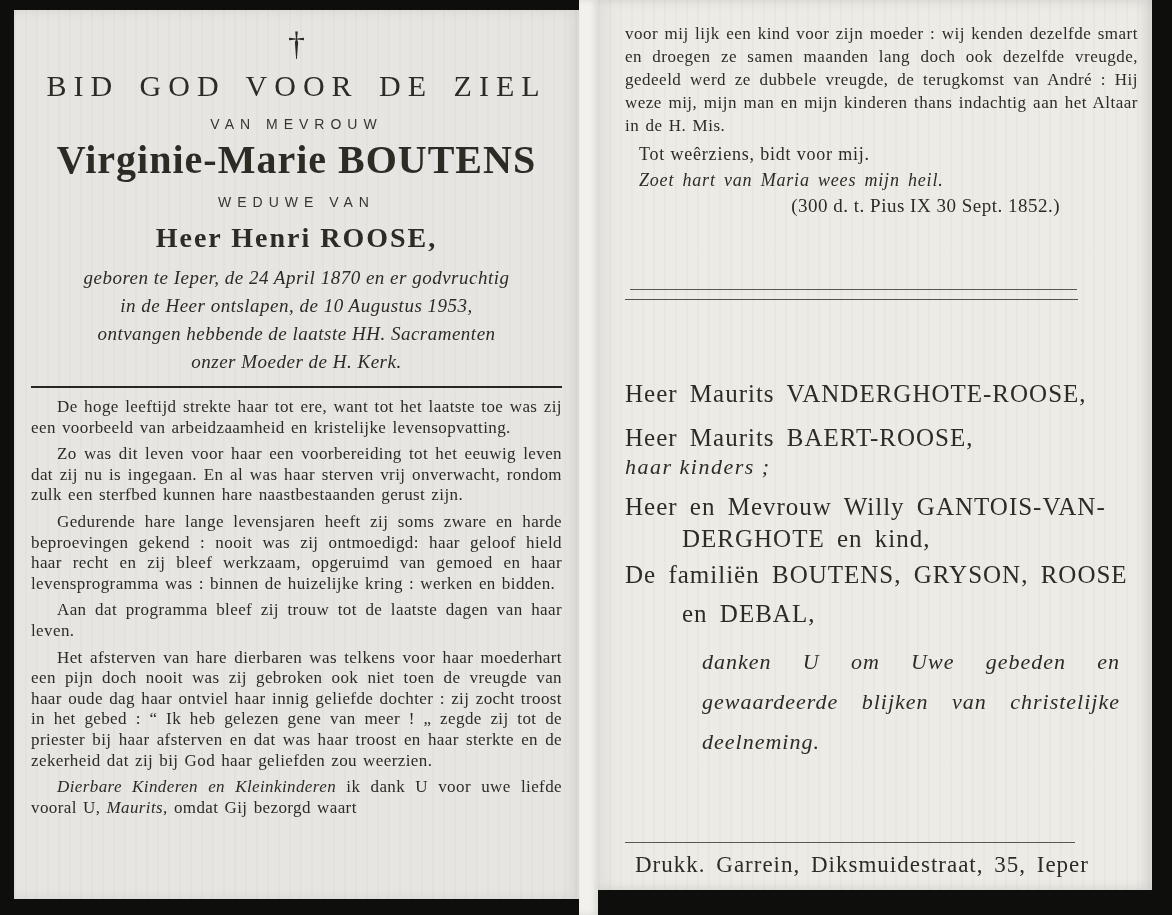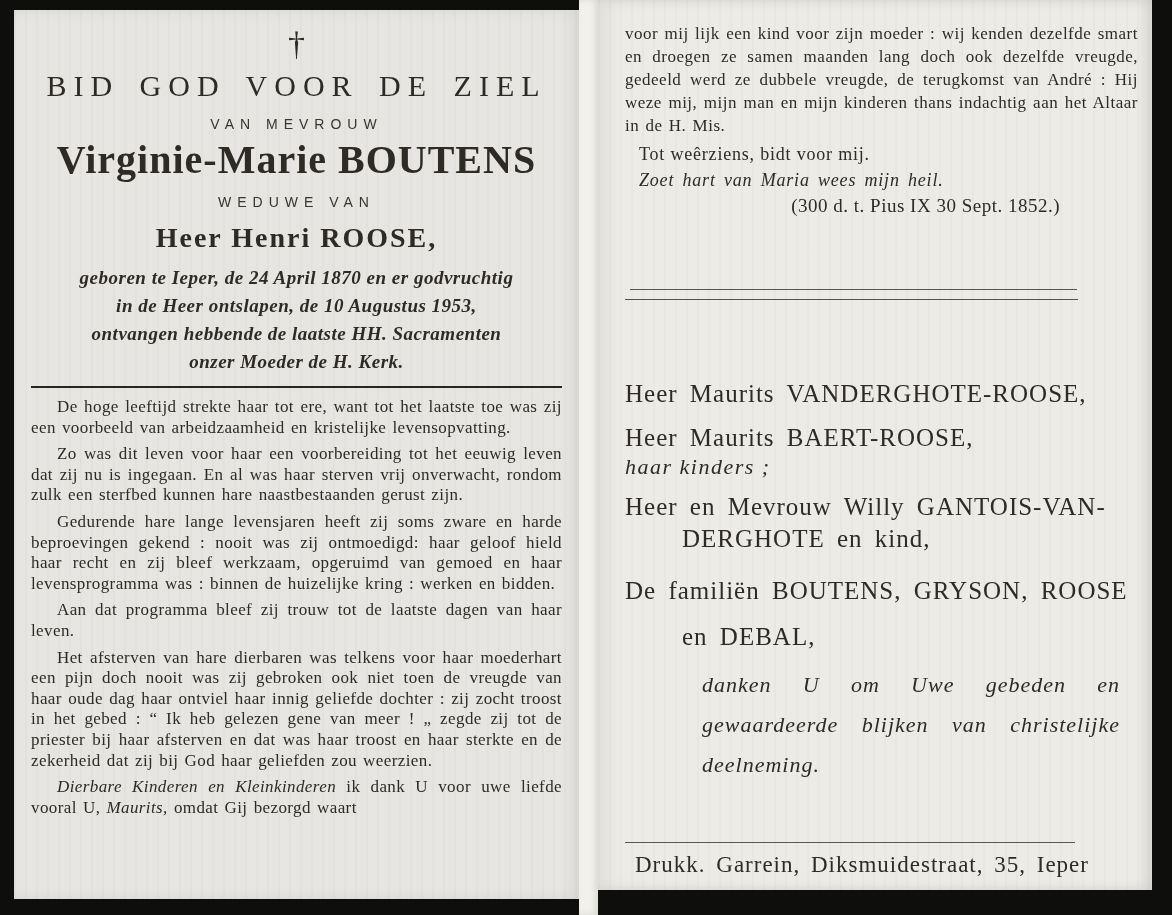--- a/index.html
+++ b/index.html
@@ -20,21 +20,21 @@
 
   
   .lp-inner{padding:0 17px;}
   .cross{margin-top:16px;text-align:center;font-size:34px;line-height:36px;}
   .invocation{margin-top:7px;text-align:center;font-size:30px;letter-spacing:7px;word-spacing:6px;white-space:nowrap;}
   .small-caps{text-align:center;font-size:14px;letter-spacing:6px;color:#38352f;font-family:"Liberation Sans","DejaVu Sans",sans-serif;}
   .sc1{margin-top:13px;}
   .deceased{margin-top:4px;text-align:center;font-size:40px;font-weight:bold;letter-spacing:1px;white-space:nowrap;}
   .sc2{margin-top:11px;}
   .spouse{margin-top:12px;text-align:center;font-size:28px;font-weight:bold;letter-spacing:2px;}
-  .bio{margin-top:10px;text-align:center;font-style:italic;font-size:19px;line-height:28px;letter-spacing:0.5px;font-weight:bold;}
+  .bio{margin-top:10px;text-align:center;font-style:italic;font-size:19px;line-height:28px;letter-spacing:0.5px;}
   .rule-left{margin:10px 0 0 0;border-top:2px solid #29261f;}
   .body{margin-top:9px;font-size:17px;line-height:20.6px;text-align:justify;letter-spacing:0.4px;word-spacing:1.5px;}
   .body p{margin:0 0 6px 0;text-indent:26px;}
   .body p:last-child{margin-bottom:0;}
   .it{font-style:italic;}
 
   
   .rp-inner{padding:0 14px 0 27px;position:relative;height:100%;box-sizing:border-box;}
   .cont{margin:0;padding-top:22px;font-size:17px;line-height:23px;text-align:justify;letter-spacing:0.5px;word-spacing:1.5px;}
   .farewell{margin-top:7px;text-indent:14px;font-size:18px;letter-spacing:0.8px;}
@@ -45,22 +45,22 @@
   .double-rule .r2{border-top:1px solid #55514a;margin-top:9px;width:453px;}
 
   .family{margin-top:80px;font-size:25px;letter-spacing:1px;}
   .fam-name{word-spacing:5px;white-space:nowrap;}
   .fam-name.n2{margin-top:16px;}
   .fam-label{font-style:italic;font-size:22px;letter-spacing:1.5px;}
   .lbl-kinders{margin-top:2px;padding-right:100px;}
   .fam-name.n3{margin-top:13px;}
   .fam-name.n4{margin-top:4px;padding-left:57px;}
   .lbl-kleinkinders{margin-top:10px;text-align:right;padding-right:58px;}
-  .fam-name.n5{margin-top:24px;}
-  .fam-name.n6{margin-top:18px;padding-left:57px;}
+  .fam-name.n5{margin-top:8px;}
+  .fam-name.n6{margin-top:11px;padding-left:57px;}
   .thanks{margin-top:14px;margin-left:77px;width:418px;font-style:italic;font-size:22px;line-height:40px;text-align:justify;letter-spacing:1px;word-spacing:2px;}
 
   .footer{position:absolute;left:27px;right:55px;bottom:12px;}
   .rule-bottom{border-top:1px solid #5a564c;width:450px;}
   .printer{margin-top:9px;padding-left:10px;font-size:23px;letter-spacing:1px;word-spacing:4px;white-space:nowrap;}
 </style>
 </head>
 <body>
 
 <div class="stage">

